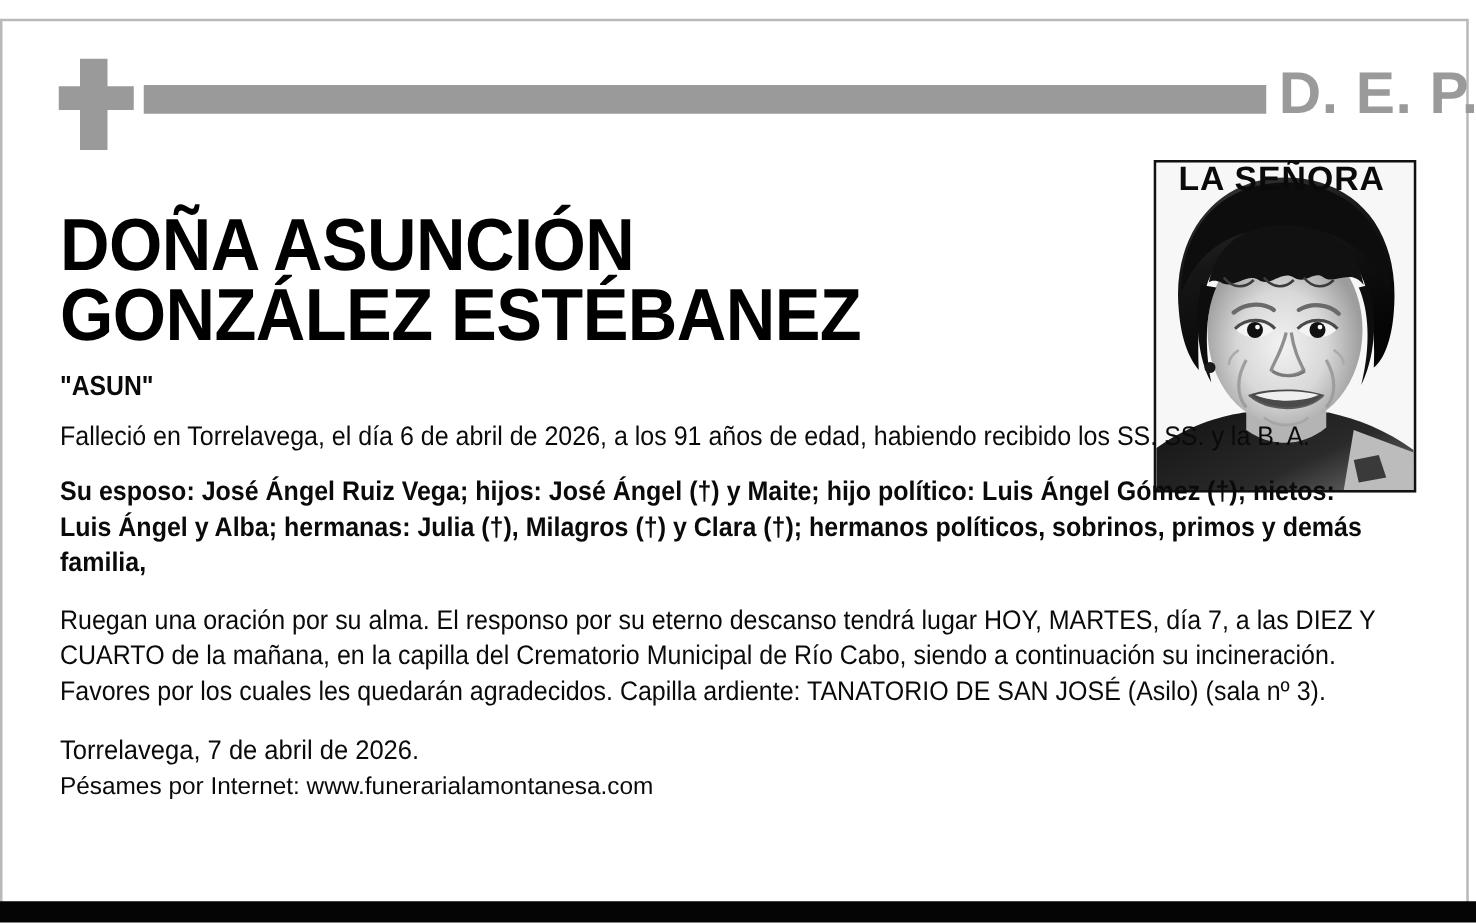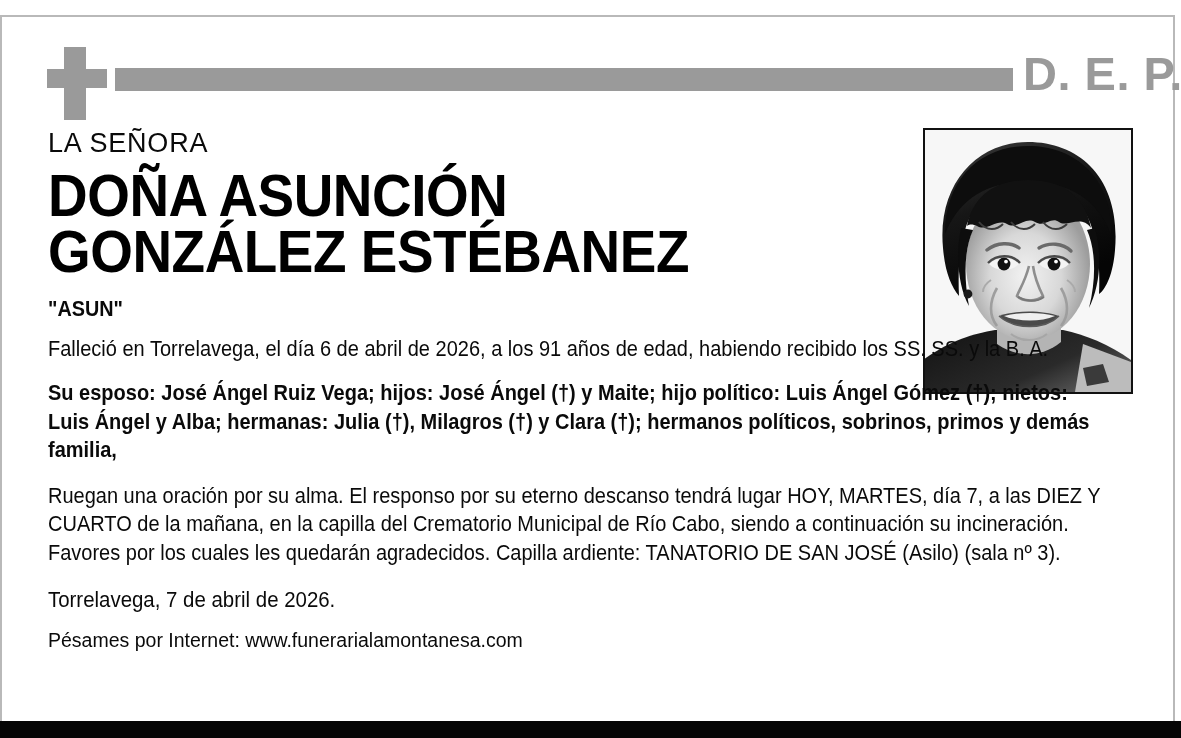--- a/index.html
+++ b/index.html
@@ -105,25 +105,26 @@
   
   .content {
     position: absolute;
     left: 46px;
     top: 112px;
     width: 1060px;
   }
 
   .la-senora {
     font-size: 27px;
-    font-weight: 400;
+    font-weight: 700;
     letter-spacing: 0.8px;
     color: #0a0a0a;
     line-height: 1.1;
     font-family: "Liberation Sans", sans-serif;
+    text-align: right;
   }
 
   .name {
     margin-top: 9px;
     font-size: 59px;
     font-weight: 700;
     color: #000000;
     line-height: 0.95;
     letter-spacing: -0.5px;
     transform: scaleX(0.93);
@@ -171,21 +172,21 @@
     margin-top: 20px;
     font-size: 21.5px;
     color: #0a0a0a;
     line-height: 1.25;
     transform: scaleX(0.95);
     transform-origin: left top;
     font-family: "Liberation Sans", sans-serif;
   }
 
   .footer-web {
-    margin-top: 14px;
+    margin-top: 3px;
     font-size: 19.5px;
     color: #0a0a0a;
     line-height: 1.25;
     font-family: "Liberation Sans", sans-serif;
   }
 </style>
 </head>
 <body>
 
 <div class="notice">

